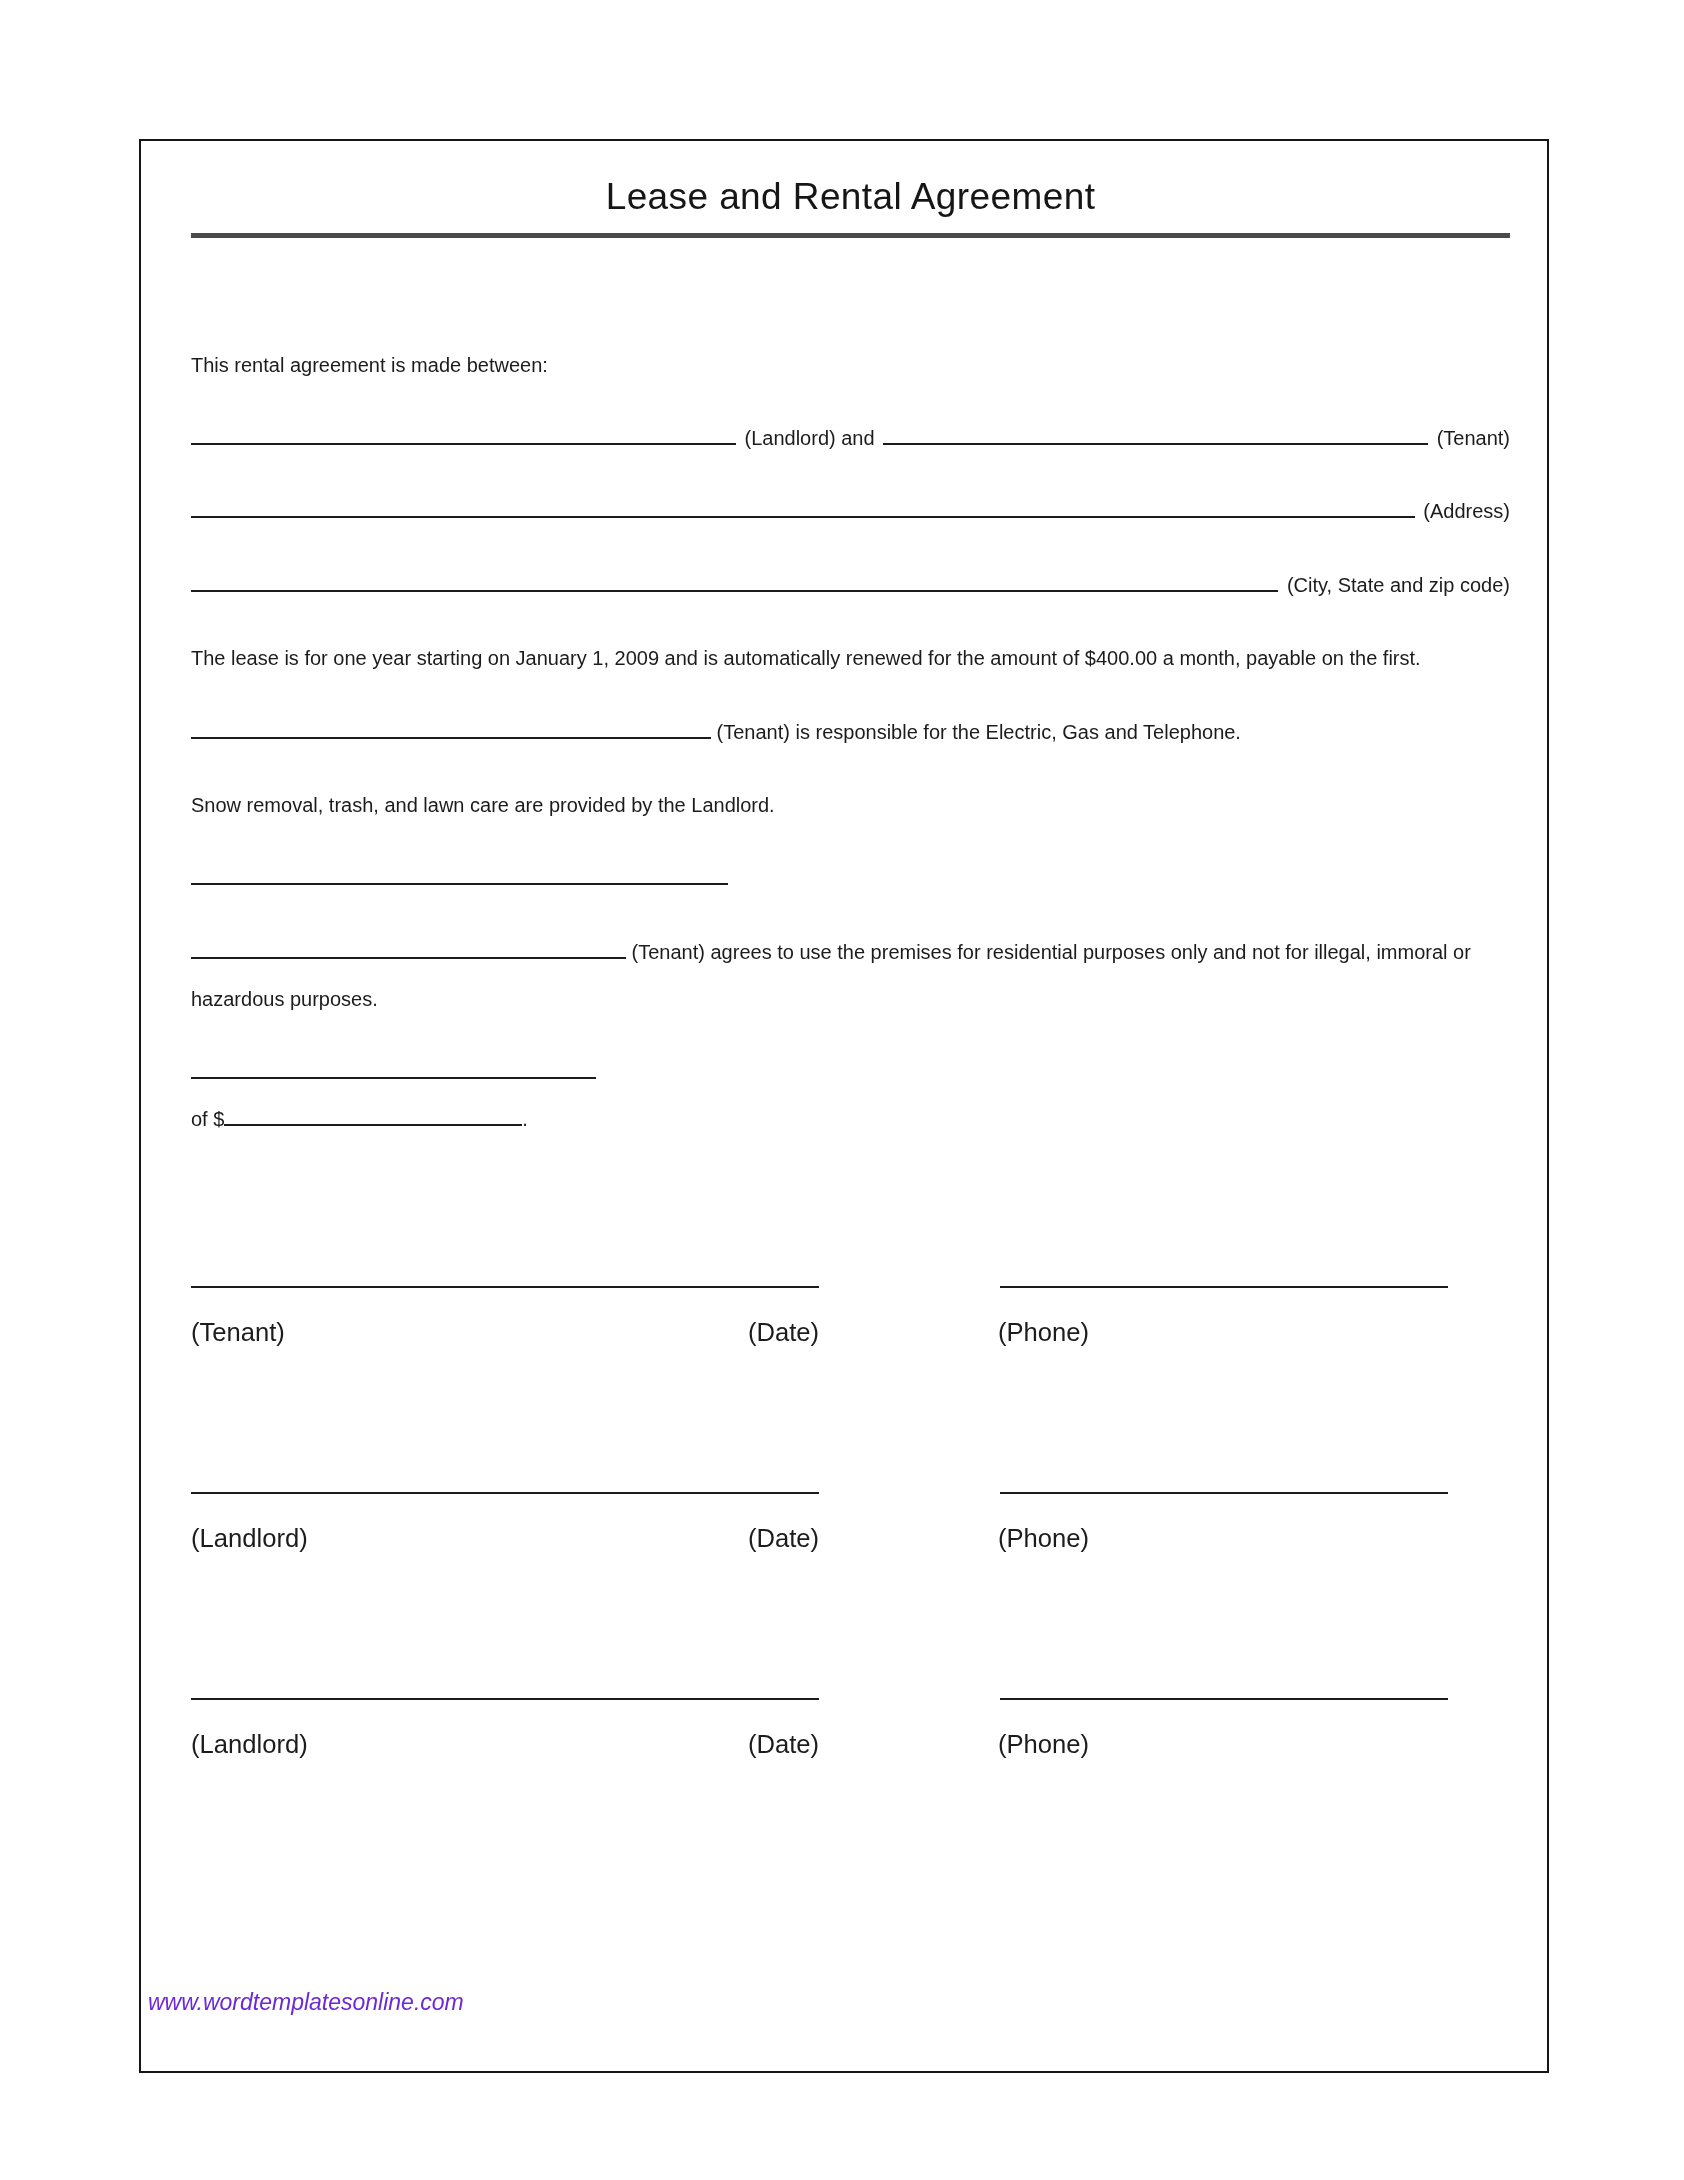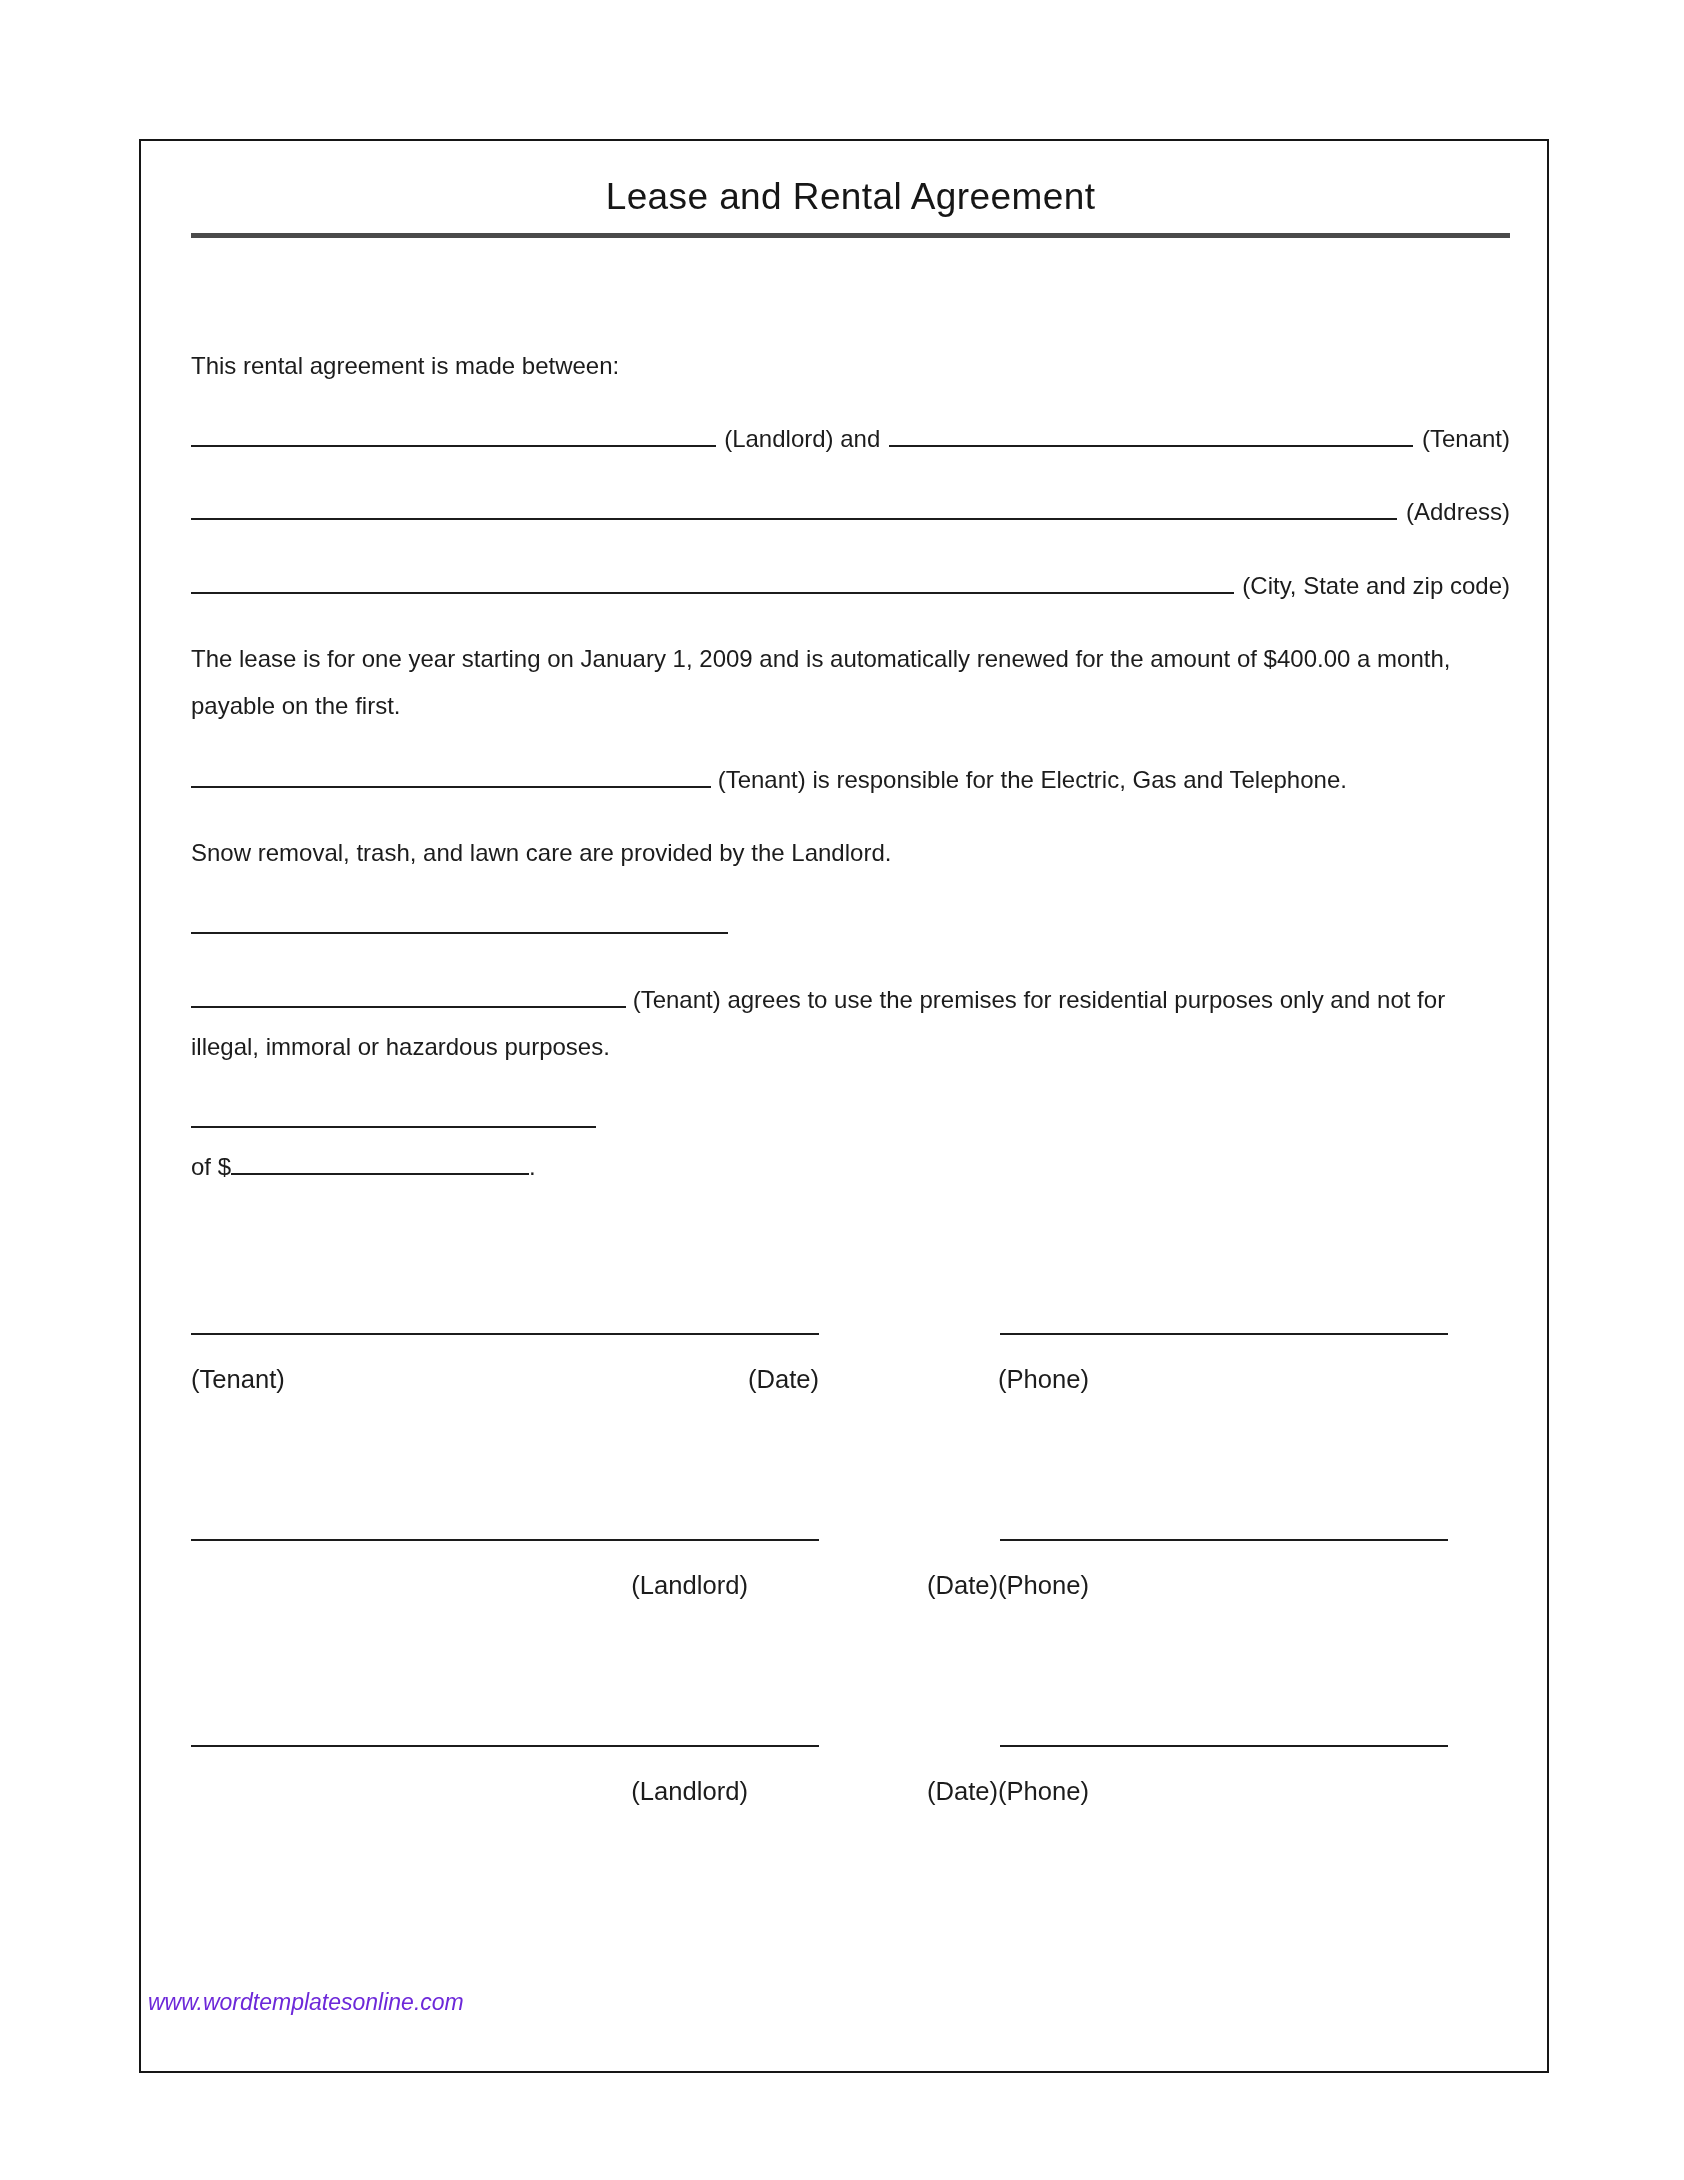--- a/index.html
+++ b/index.html
@@ -40,21 +40,21 @@
     letter-spacing: 0.4px;
   }
 
   .title-rule {
     height: 5.1px;
     background: #4a4a4a;
     margin-top: 13.6px;
   }
 
   p.para {
-    font-size: 24px;
+    font-size: 20px;
     line-height: 47px;
     margin: 26.4px 0 0 0;
   }
   p.first-para { margin-top: 104px; }
   p.cont { margin-top: 0; }
 
   .fill-line {
     display: flex;
     align-items: baseline;
     gap: 8.5px;
@@ -68,21 +68,21 @@
     vertical-align: baseline;
   }
   .grow { flex: 1 1 auto; }
   .w610 { width: 520px; }
   .w630 { width: 537px; }
   .w511 { width: 435px; }
   .w475 { width: 405px; }
   .w350 { width: 298px; }
 
   .sig-section { margin-top: 143px; }
-  .sig-block + .sig-block { margin-top: 143px; text-align: right; }
+  .sig-block + .sig-block { margin-top: 143px; }
   .sig-lines { display: flex; }
   .sig-line {
     border-bottom: 2.6px solid #1c1c1c;
     height: 0;
     display: block;
   }
   .sig-line.left  { width: 628px; }
   .sig-line.right { width: 448px; margin-left: 181px; }
   .sig-labels {
     display: flex;

